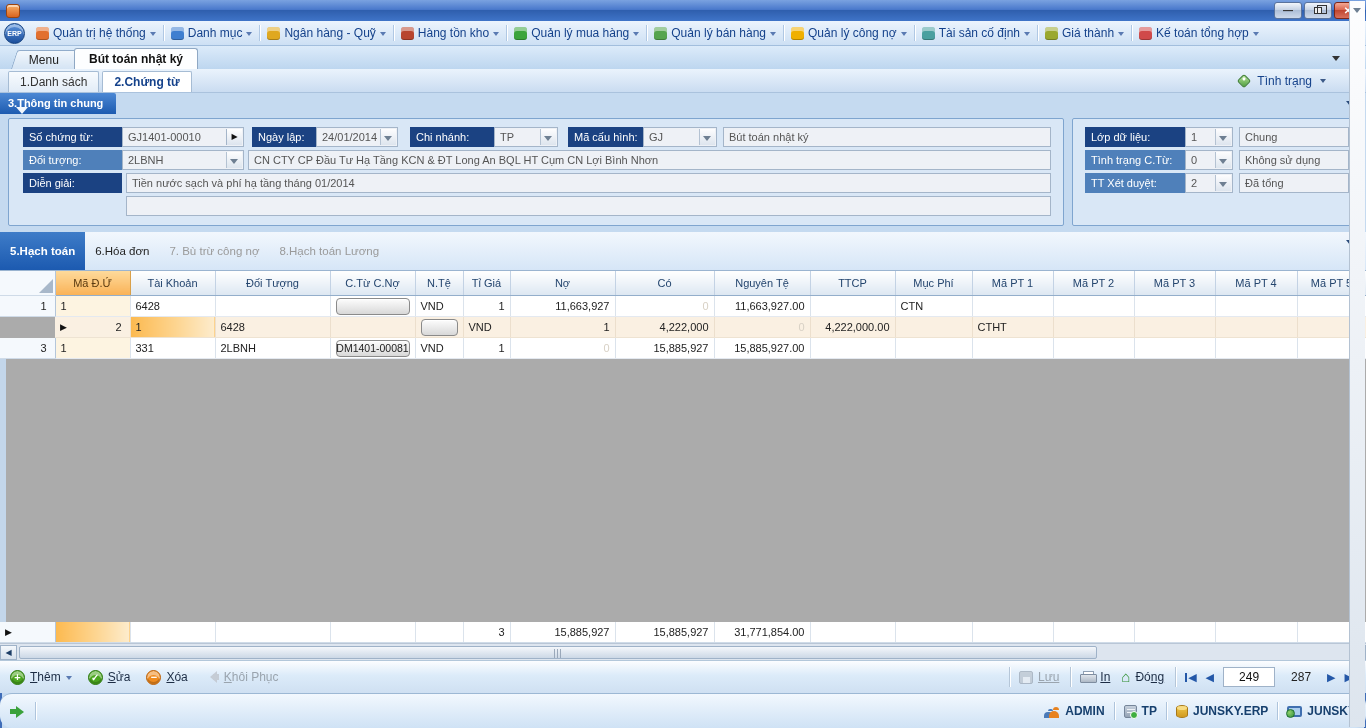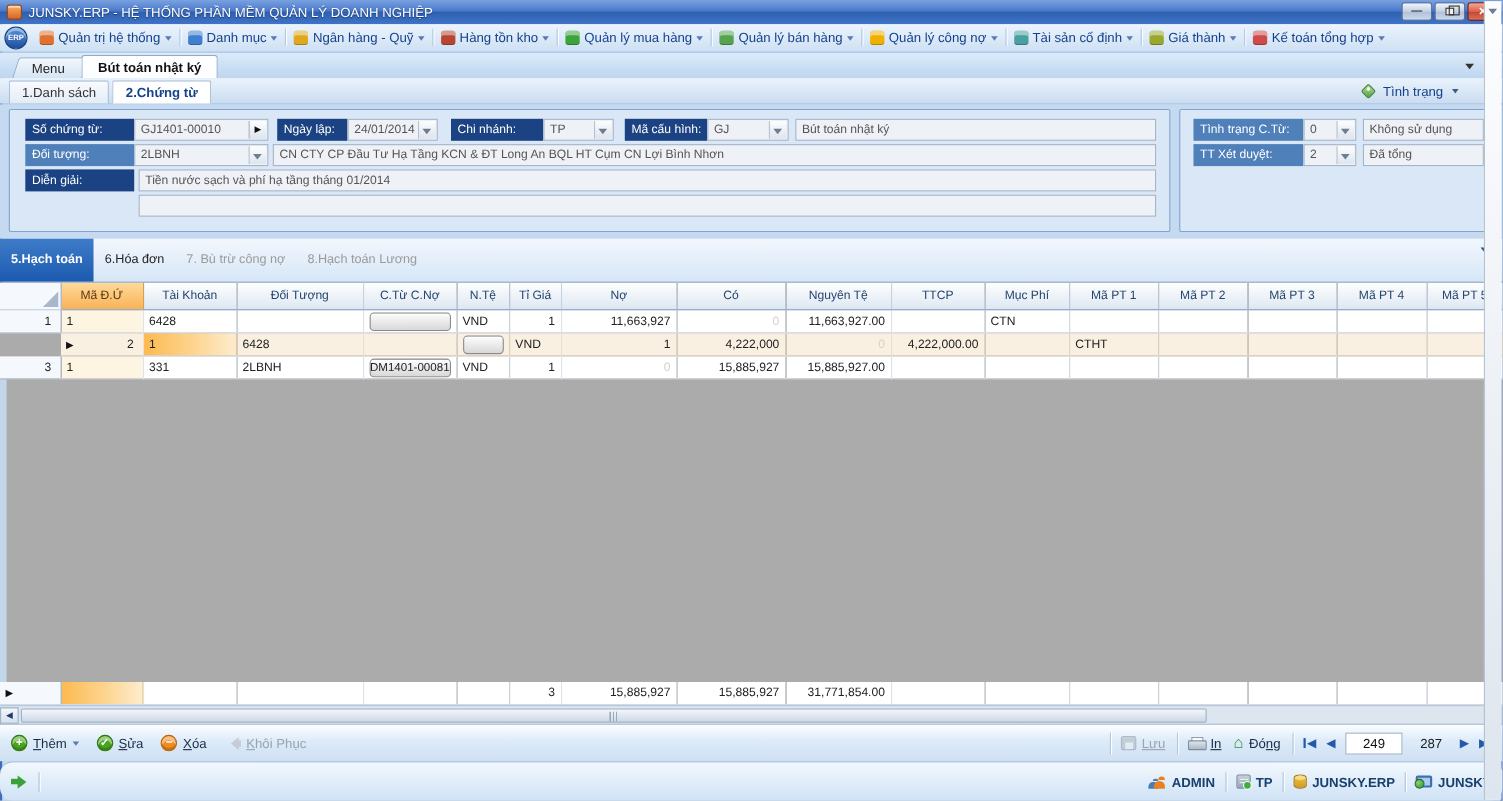--- a/index.html
+++ b/index.html
@@ -182,21 +182,20 @@
   .ic-net::after { content:""; position:absolute; left:-3px; bottom:-3px; width:7px; height:7px; border-radius:50%;
     background:radial-gradient(circle at 35% 35%,#8fd06a,#2f8f3f); border:1px solid #1e6f2e; }
 </style>
 </head>
 <body>
 
 <div class="app">
 
   <div class="titlebar">
     <span class="app-icon"></span>
-    <span class="title-text">JUNSKY.ERP - HỆ THỐNG PHẦN MỀM QUẢN LÝ DOANH NGHIỆP</span>
     <span class="win-btns">
       <span class="win-btn">—</span>
       <span class="win-btn">
           <span class="restore-glyph"></span>
         </span>
       <span class="win-btn close">✕</span>
     </span>
   </div>
 
   <div class="menubar">
@@ -284,20 +283,24 @@
     <div class="subtab active">2.Chứng từ</div>
     <div class="subtabs-right">
       <span class="ic-tag"></span>
       <span>Tình trạng</span>
       <span class="caret-dk"></span>
       <span style="width:8px"></span>
       <span class="chev"></span>
     </div>
   </div>
 
+  <div class="sectionrow">
+    <div class="sectiontab">3.Thông tin chung</div>
+    <span class="chev"></span>
+  </div>
 
   <div class="form-region">
     <div class="main-panel">
       <div class="frow">
         <span class="flabel lbl-dark" style="width:99px">Số chứng từ:</span>
         <span class="ffield" style="width:122px"><span>GJ1401-00010</span><span class="go-btn">▶</span></span>
         <span class="gap8"></span>
         <span class="flabel lbl-dark" style="width:64px">Ngày lập:</span>
         <span class="ffield sel" style="width:82px">24/01/2014</span>
         <span class="gap12"></span>
@@ -319,20 +322,26 @@
         <span class="flabel lbl-dark" style="width:99px">Diễn giải:</span>
         <span class="gap4"></span>
         <span class="ffield" style="flex:1">Tiền nước sạch và phí hạ tầng tháng 01/2014</span>
       </div>
       <div class="frow">
         <span style="width:103px"></span>
         <span class="ffield" style="flex:1"></span>
       </div>
     </div>
     <div class="side-panel" id="side-panel">
+        <div class="frow">
+          <span class="flabel lbl-dark" style="width: 100px;">Lớp dữ liệu:</span>
+          <span class="ffield sel" style="width: 48px;">1</span>
+          <span class="gap6"></span>
+          <span class="ffield" style="flex: 1 1 0%;">Chung</span>
+        </div>
         <div class="frow">
           <span class="flabel lbl-mid" style="width: 100px;">Tình trạng C.Từ:</span>
           <span class="ffield sel" style="width: 48px;">0</span>
           <span class="gap6"></span>
           <span class="ffield" style="flex: 1 1 0%;">Không sử dụng</span>
         </div>
         <div class="frow">
           <span class="flabel lbl-mid" style="width: 100px;">TT Xét duyệt:</span>
           <span class="ffield sel" style="width: 48px;">2</span>
           <span class="gap6"></span>

